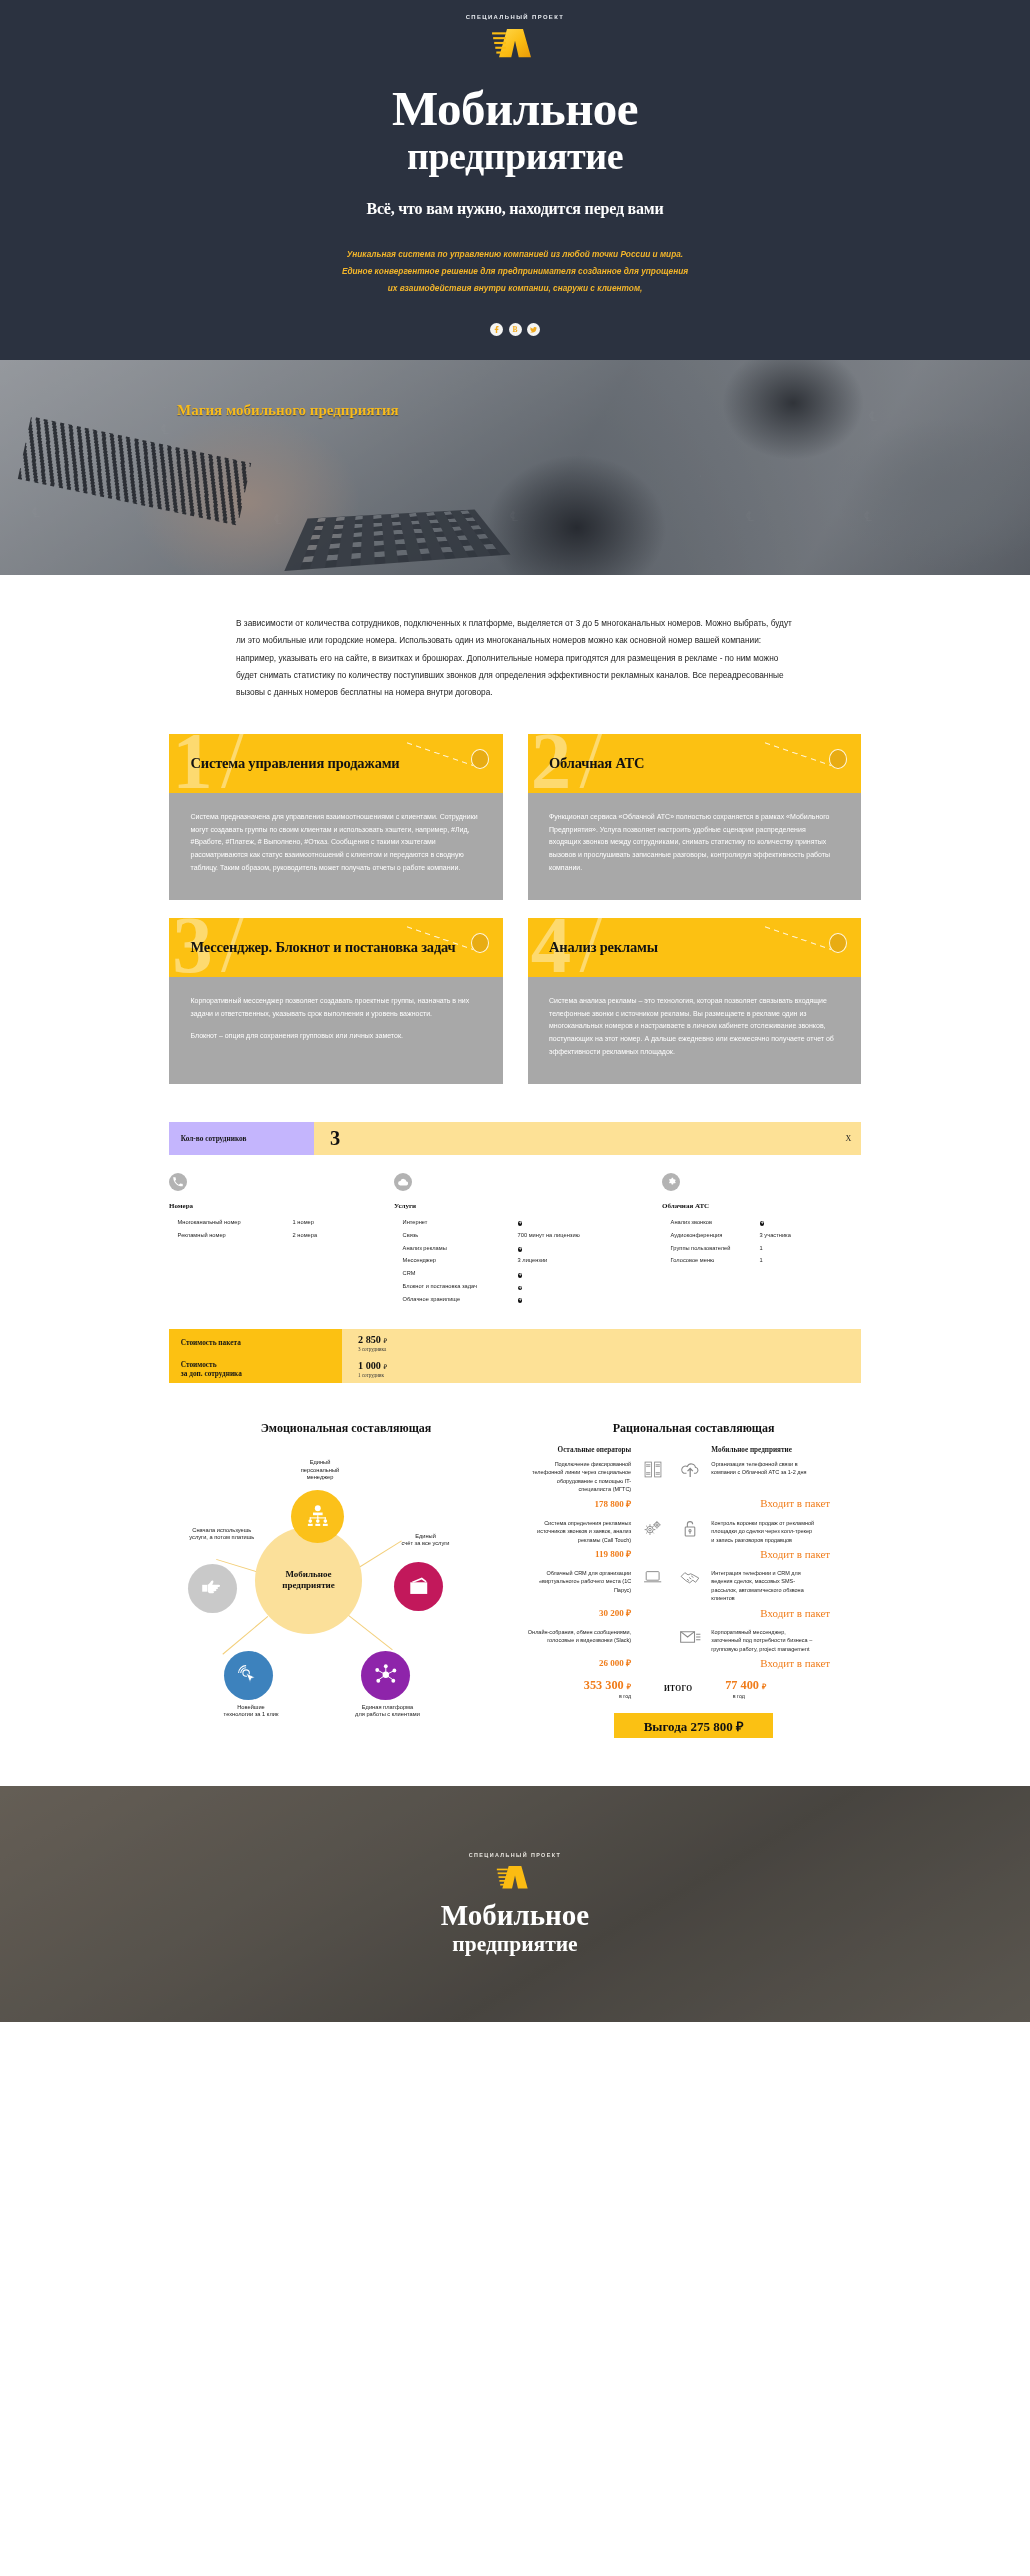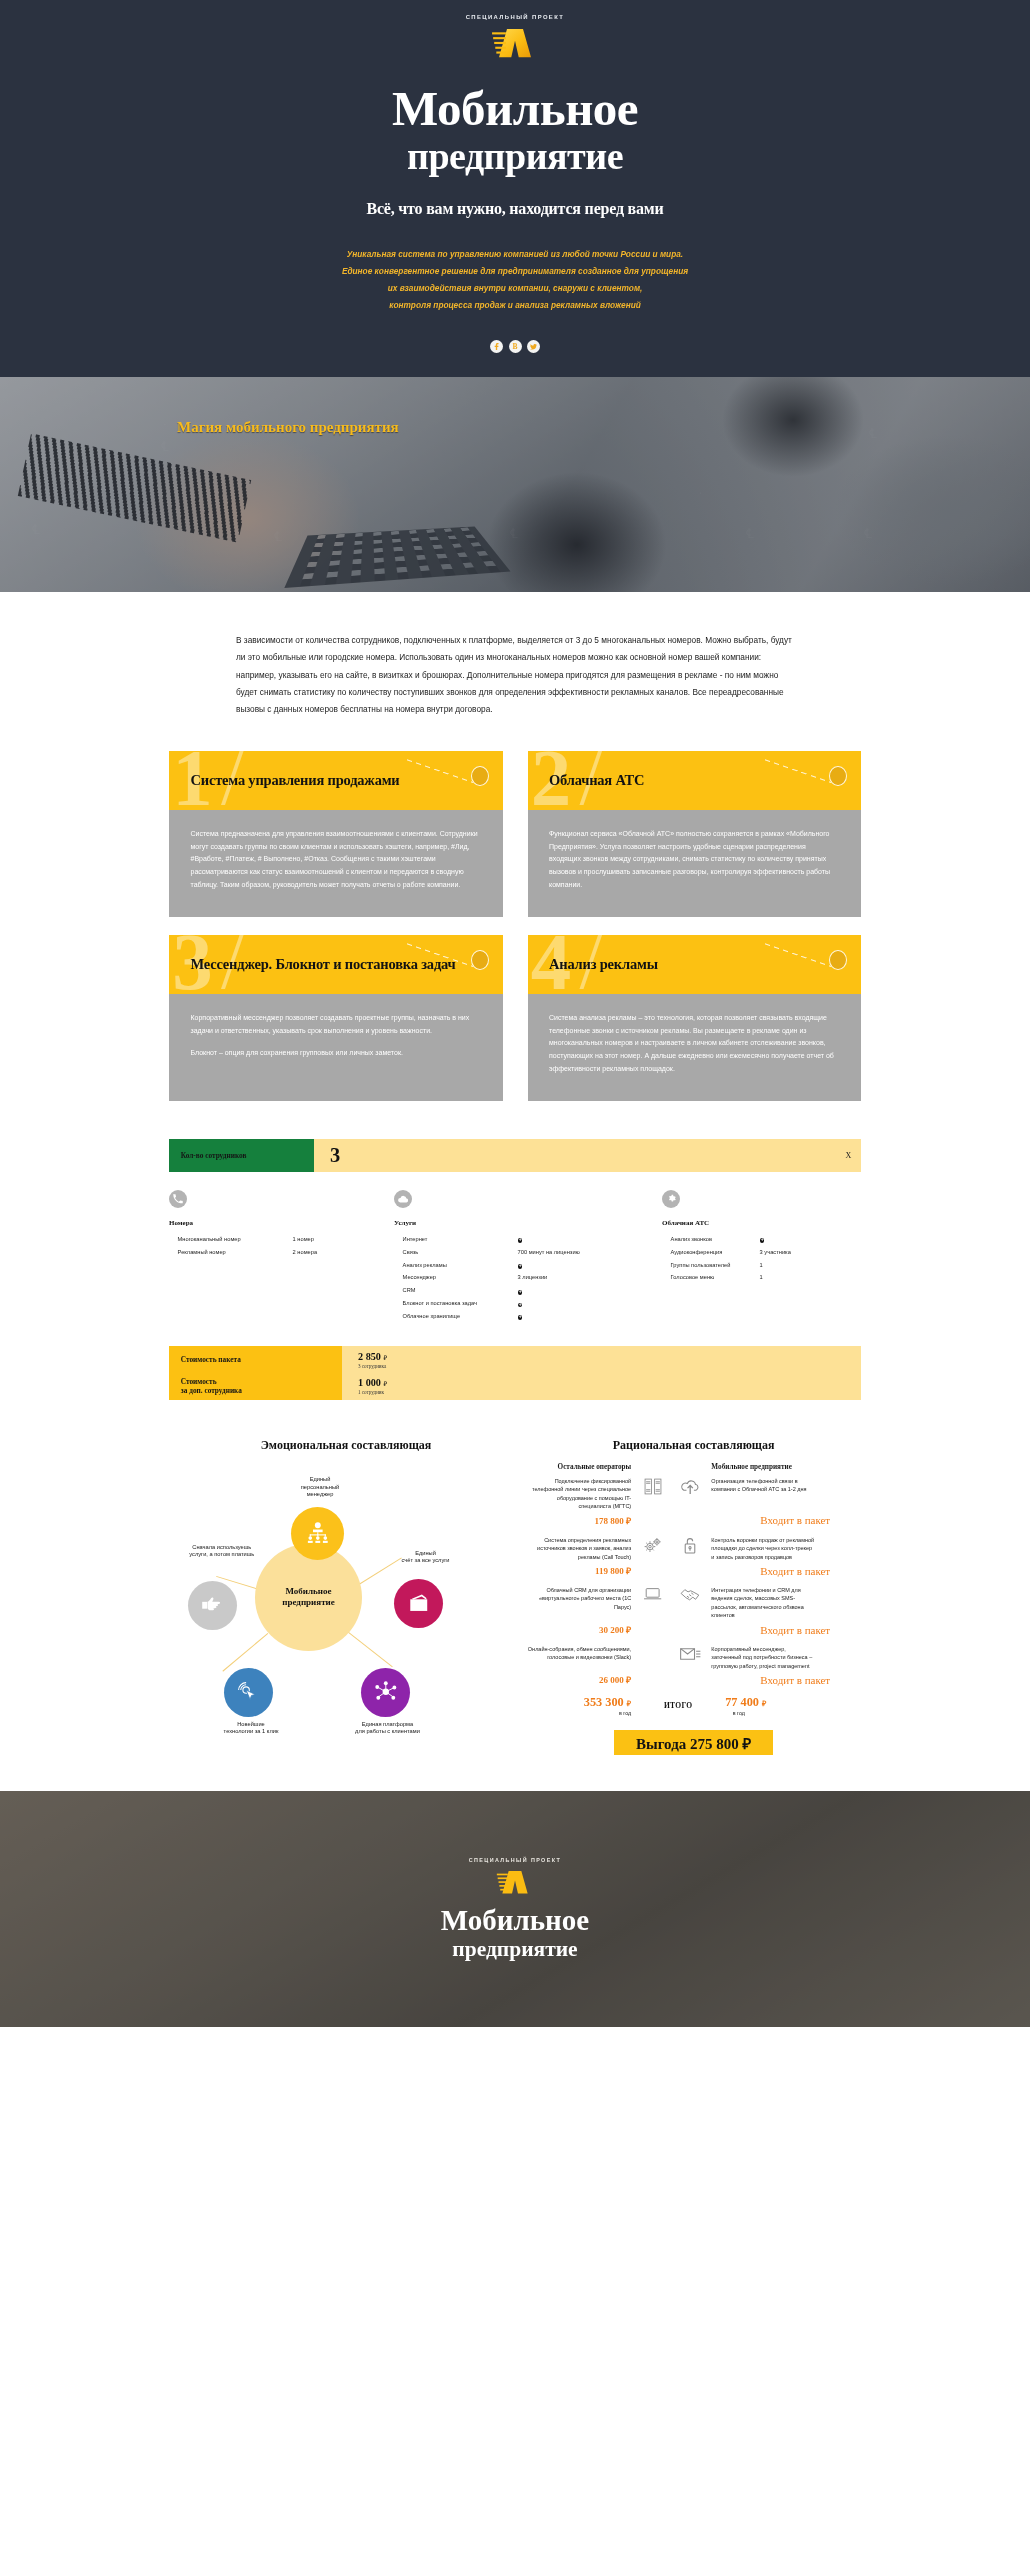--- a/index.html
+++ b/index.html
@@ -199,21 +199,21 @@
     font-weight: 700; font-size: 14.5px; color: #131313;
   }
   .price-bar {
     width: 692px; margin: 0 auto;
     display: flex; align-items: stretch;
     background: #fde196;
     position: relative;
     height: 33px;
   }
   .price-bar-label {
-    width: 145px; background: #15803d;
+    width: 145px; background: #c4b5fd;
     display:flex; align-items:center;
     padding-left: 11.8px;
     font-family:"Liberation Serif", serif;
     font-weight: 700; font-size: 7.3px; color: #151515;
   }
   .price-bar-value {
     display: flex; align-items: center; gap: 2.7px; padding-left: 16px;
   }
   .price-count {
     font-family:"Liberation Serif", serif;
@@ -332,23 +332,23 @@
     font-size: 12.3px; text-align:right;
   }
   .rt-total .big.r { text-align:left; }
   .rt-total .big .cur { font-size: 7.5px; }
   .rt-total .yr { font-size: 5.4px; color:#1c1c1c; font-weight:400; font-family:"Liberation Sans",sans-serif;}
   .rt-total .mid {
     text-align:center; font-family:"Liberation Serif", serif;
     font-weight:700; font-size: 7.5px; color:#111; letter-spacing: 0.3px;
   }
   .benefit-btn {
-    margin: 14px auto 4px; width: 159px; height: 25px;
+    margin: 14px auto 16px; width: 159px; height: 25px;
     background:#fbc113; display:flex; align-items:center; justify-content:center;
-    font-family:"Liberation Serif", serif; font-weight:700; font-size: 15px;
+    font-family:"Liberation Serif", serif; font-weight:700; font-size: 13px;
     color:#121212; cursor:pointer;
   }
 
   
   .footer {
     height: 236px; position: relative; overflow:hidden;
     background: linear-gradient(150deg, #8a8276 0%, #6e6a62 35%, #55534e 60%, #77736a 100%);
     display:flex; flex-direction:column; align-items:center; justify-content:center;
   }
   .footer::after {
@@ -397,21 +397,20 @@
       <span>Мобильное</span>
       <span class="l2">предприятие</span>
     </h1>
 
     <div class="hero-sub">Всё, что вам нужно, находится перед вами</div>
 
     <div class="hero-desc">
       <div>Уникальная система по управлению компанией из любой точки России и мира.</div>
       <div>Единое конвергентное решение для предпринимателя созданное для упрощения</div>
       <div>их взаимодействия внутри компании, снаружи с клиентом,</div>
-      <div>контроля процесса продаж и анализа рекламных вложений</div>
     </div>
 
     <div class="social-row">
       <a class="social-ico">
           <svg width="4.8" height="7.5" viewBox="0 0 9 14" fill="#f0a91e">
             <path d="M6 14V7.6h2.1l.3-2.5H6V3.6c0-.7.2-1.2 1.2-1.2H8.5V.1C8.3.1 7.5 0 6.6 0 4.7 0 3.4 1.2 3.4 3.3v1.8H1.3v2.5h2.1V14H6z"></path>
           </svg>
         </a>
       <a class="social-ico">
           <span>В</span>

